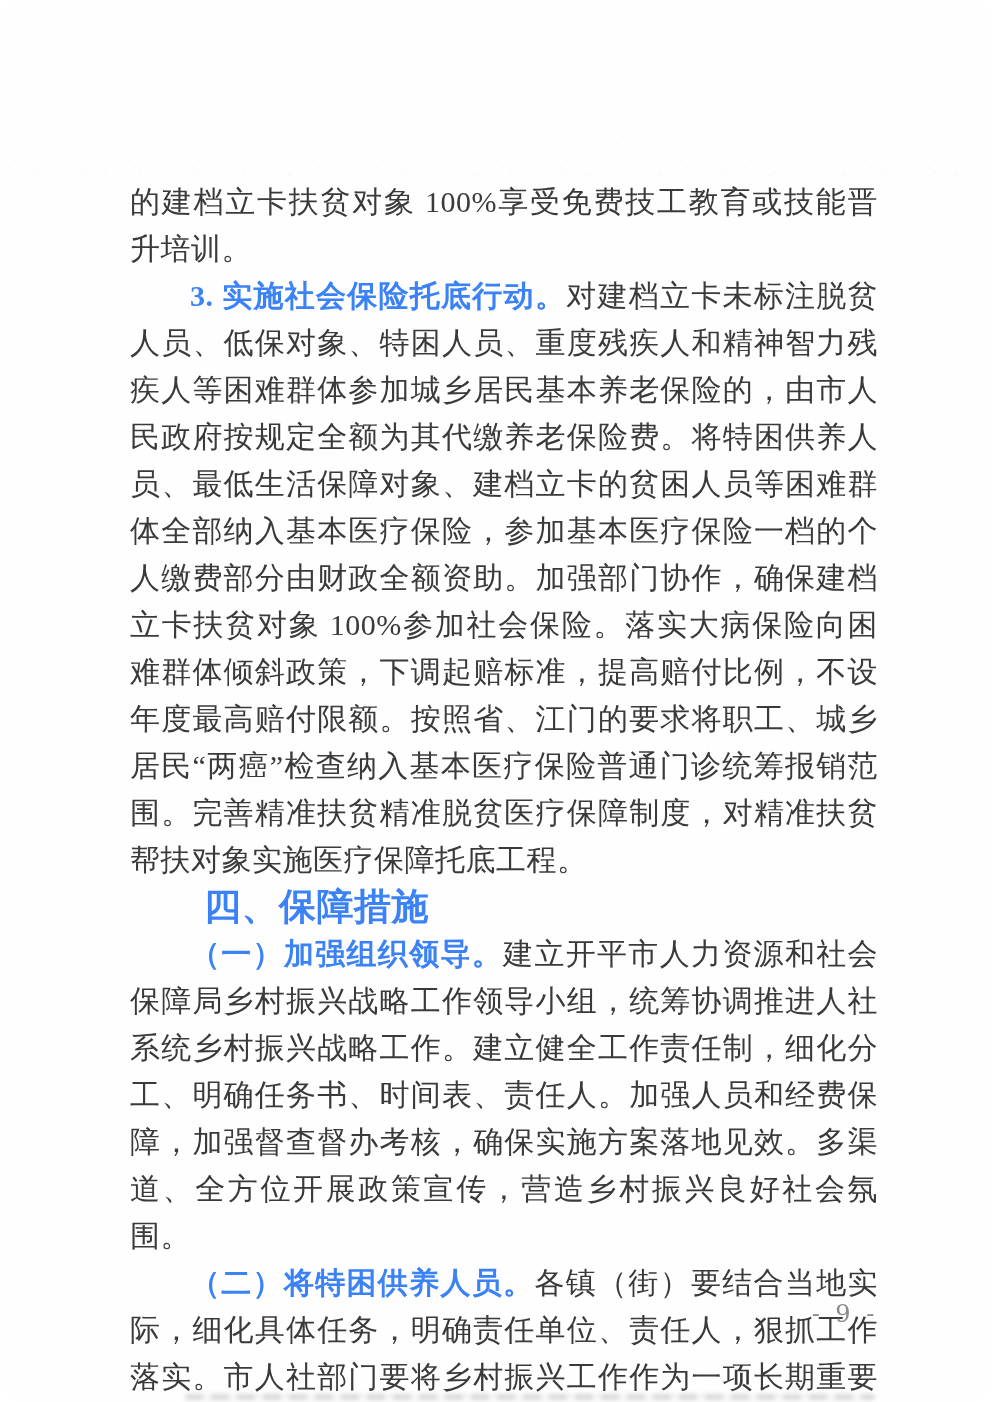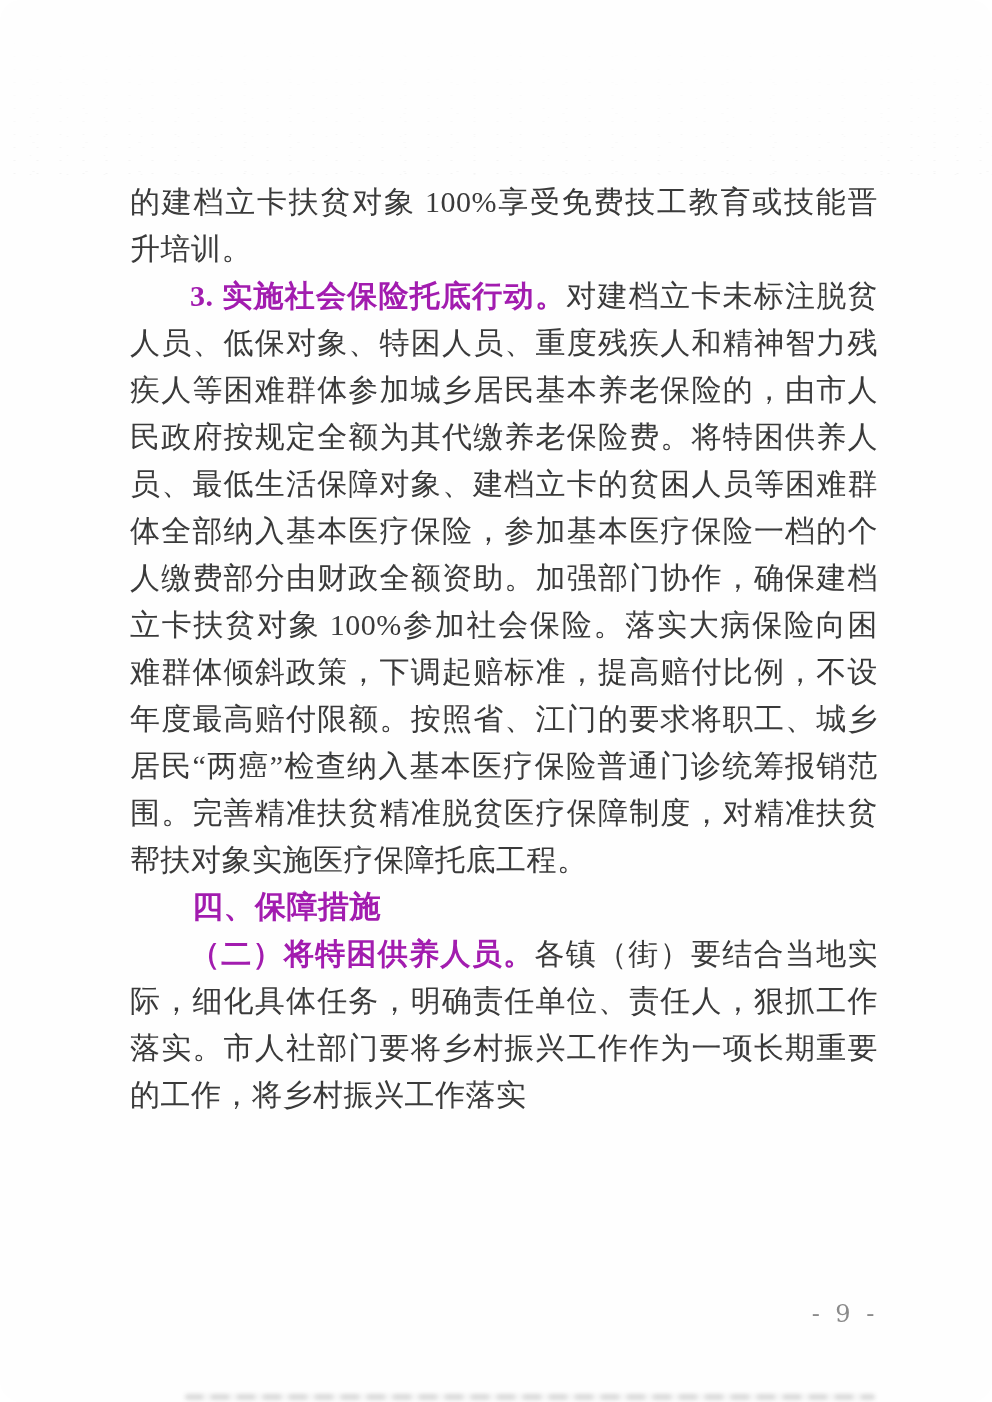--- a/index.html
+++ b/index.html
@@ -63,27 +63,27 @@
   }
   .content p {
     margin: 0;
     padding: 0;
   }
   .content p.indent {
     text-indent: 2em;
   }
   .content .bold {
     font-weight: 700;
-    color: #a21caf;
+    color: #3b82f6;
   }
   .content p.heading {
     font-weight: 700;
     color: #262626;
     font-family: "Liberation Sans", "DejaVu Sans", sans-serif;
-    font-size: 31px;
+    font-size: 37px;
   }
   .page-number {
     position: absolute;
     left: 790px;
     top: 1300px;
     width: 110px;
     text-align: center;
     font-size: 24px;
     color: #8a8a8a;
     letter-spacing: 4px;
@@ -92,17 +92,18 @@
 </style>
 </head>
 <body>
 
 <div class="page">
   <div class="scan-noise-top"></div>
   <div class="content" id="content">
       <p class="body"><span class="run">的建档立卡扶贫对象 100%享受免费技工教育或技能晋升培训。</span></p>
       <p class="body indent"><span class="run bold">3. 实施社会保险托底行动。</span><span class="run">对建档立卡未标注脱贫人员、低保对象、特困人员、重度残疾人和精神智力残疾人等困难群体参加城乡居民基本养老保险的，由市人民政府按规定全额为其代缴养老保险费。将特困供养人员、最低生活保障对象、建档立卡的贫困人员等困难群体全部纳入基本医疗保险，参加基本医疗保险一档的个人缴费部分由财政全额资助。加强部门协作，确保建档立卡扶贫对象 100%参加社会保险。落实大病保险向困难群体倾斜政策，下调起赔标准，提高赔付比例，不设年度最高赔付限额。按照省、江门的要求将职工、城乡居民“两癌”检查纳入基本医疗保险普通门诊统筹报销范围。完善精准扶贫精准脱贫医疗保障制度，对精准扶贫帮扶对象实施医疗保障托底工程。</span></p>
       <p class="heading indent"><span class="run bold">四、保障措施</span></p>
+      <p class="body indent"><span class="run bold">（一）加强组织领导。</span><span class="run">建立开平市人力资源和社会保障局乡村振兴战略工作领导小组，统筹协调推进人社系统乡村振兴战略工作。建立健全工作责任制，细化分工、明确任务书、时间表、责任人。加强人员和经费保障，加强督查督办考核，确保实施方案落地见效。多渠道、全方位开展政策宣传，营造乡村振兴良好社会氛围。</span></p>
       <p class="body indent"><span class="run bold">（二）将特困供养人员。</span><span class="run">各镇（街）要结合当地实际，细化具体任务，明确责任单位、责任人，狠抓工作落实。市人社部门要将乡村振兴工作作为一项长期重要的工作，将乡村振兴工作落实</span></p>
     </div>
   <div class="page-number">- 9 -</div>
   <div class="bottom-bleed"></div>
 </div>
 
 </body></html>

